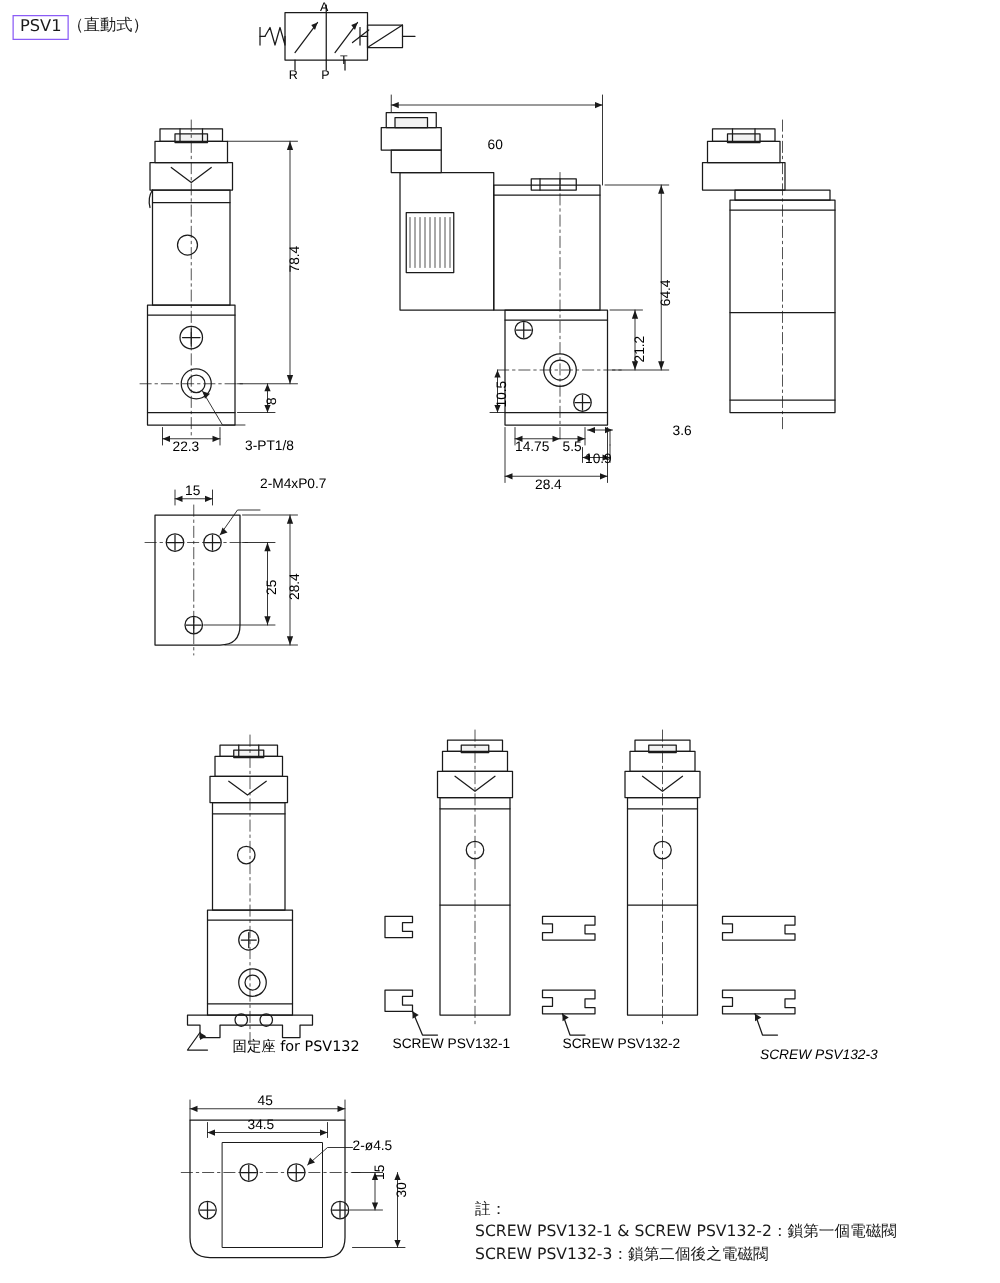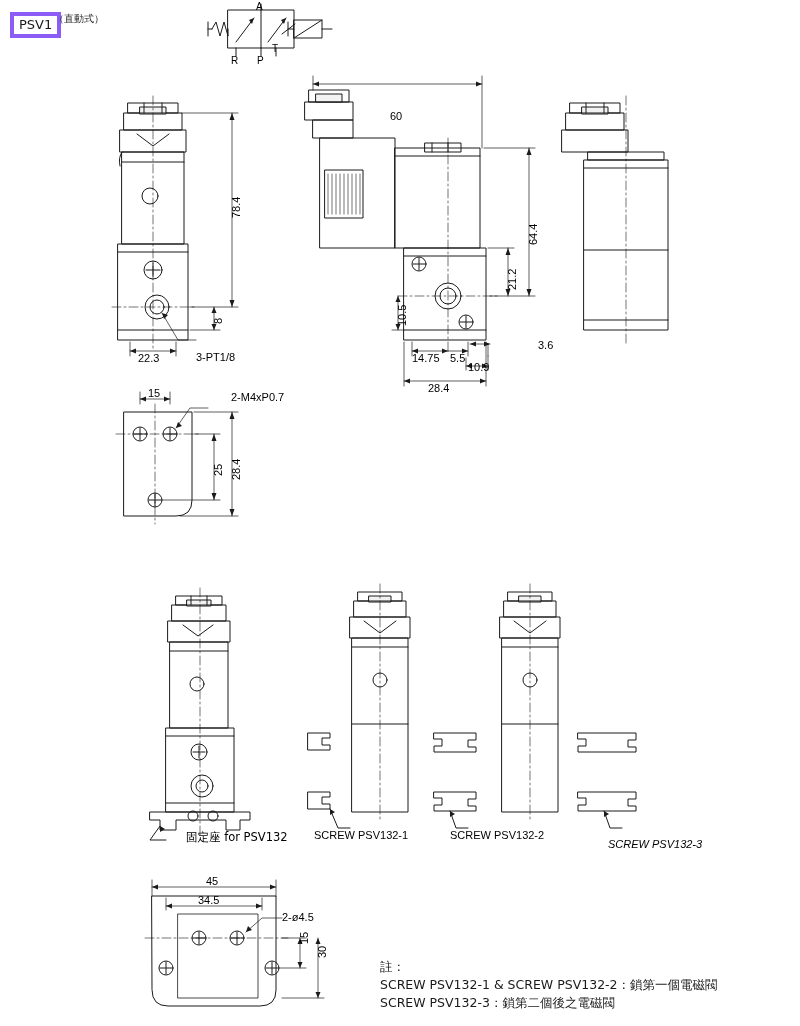--- a/index.html
+++ b/index.html
@@ -24,31 +24,31 @@
   .lbl.sm { font-size:10px; }
   .lbl.cjk { font-family:"DejaVu Sans", sans-serif; font-size:13px; }
   .lbl.cjk.sm { font-size:11.5px; }
   .vert {
     transform-origin:left top;
     transform:rotate(-90deg);
   }
   .title-box {
     position:absolute;
     left:10px; top:12px;
-    border:4px solid #8b5cf6;
+    border:1px solid #8b5cf6;
     padding:2px 5px 3px 5px;
     font-size:13px;
     font-family:"DejaVu Sans", sans-serif;
     line-height:1;
   }
   .title-suffix {
     position:absolute;
     left:54px; top:14px;
     font-family:"DejaVu Sans", sans-serif;
-    font-size:10px;
+    font-size:13px;
     line-height:1;
   }
   .note-block {
     position:absolute;
     left:380px; top:958px;
     font-family:"DejaVu Sans", sans-serif;
     font-size:12.5px;
     line-height:1.45;
   }
 </style>
@@ -428,21 +428,21 @@
   <div class="lbl vert" style="left:528px; top:245px;">64.4</div>
   <div class="lbl vert" style="left:507px; top:290px;">21.2</div>
   <div class="lbl vert" style="left:397px; top:326px;">10.5</div>
   <div class="lbl" style="left:412px; top:353px;">14.75</div>
   <div class="lbl" style="left:450px; top:353px;">5.5</div>
   <div class="lbl" style="left:490px; top:340px;padding-left:48px;">3.6</div>
   <div class="lbl" style="left:468px; top:362px;">10.9</div>
   <div class="lbl" style="left:428px; top:383px;">28.4</div>
 
   <div class="lbl" style="left:148px; top:388px;">15</div>
-  <div class="lbl" style="left:208px; top:392px;margin-left:23px;">2-M4xP0.7</div>
+  <div class="lbl" style="left:208px; top:382px;">2-M4xP0.7</div>
   <div class="lbl vert" style="left:213px; top:476px;">25</div>
   <div class="lbl vert" style="left:231px; top:480px;">28.4</div>
 
   <div class="lbl cjk sm" style="left:150px; top:832px;margin-left:36px;">固定座 for PSV132</div>
   <div class="lbl" style="left:314px; top:830px;">SCREW PSV132-1</div>
   <div class="lbl" style="left:450px; top:830px;">SCREW PSV132-2</div>
   <div class="lbl" style="left:608px; top:839px;font-style:italic;">SCREW PSV132-3</div>
 
   <div class="lbl" style="left:206px; top:876px;">45</div>
   <div class="lbl" style="left:198px; top:895px;">34.5</div>

